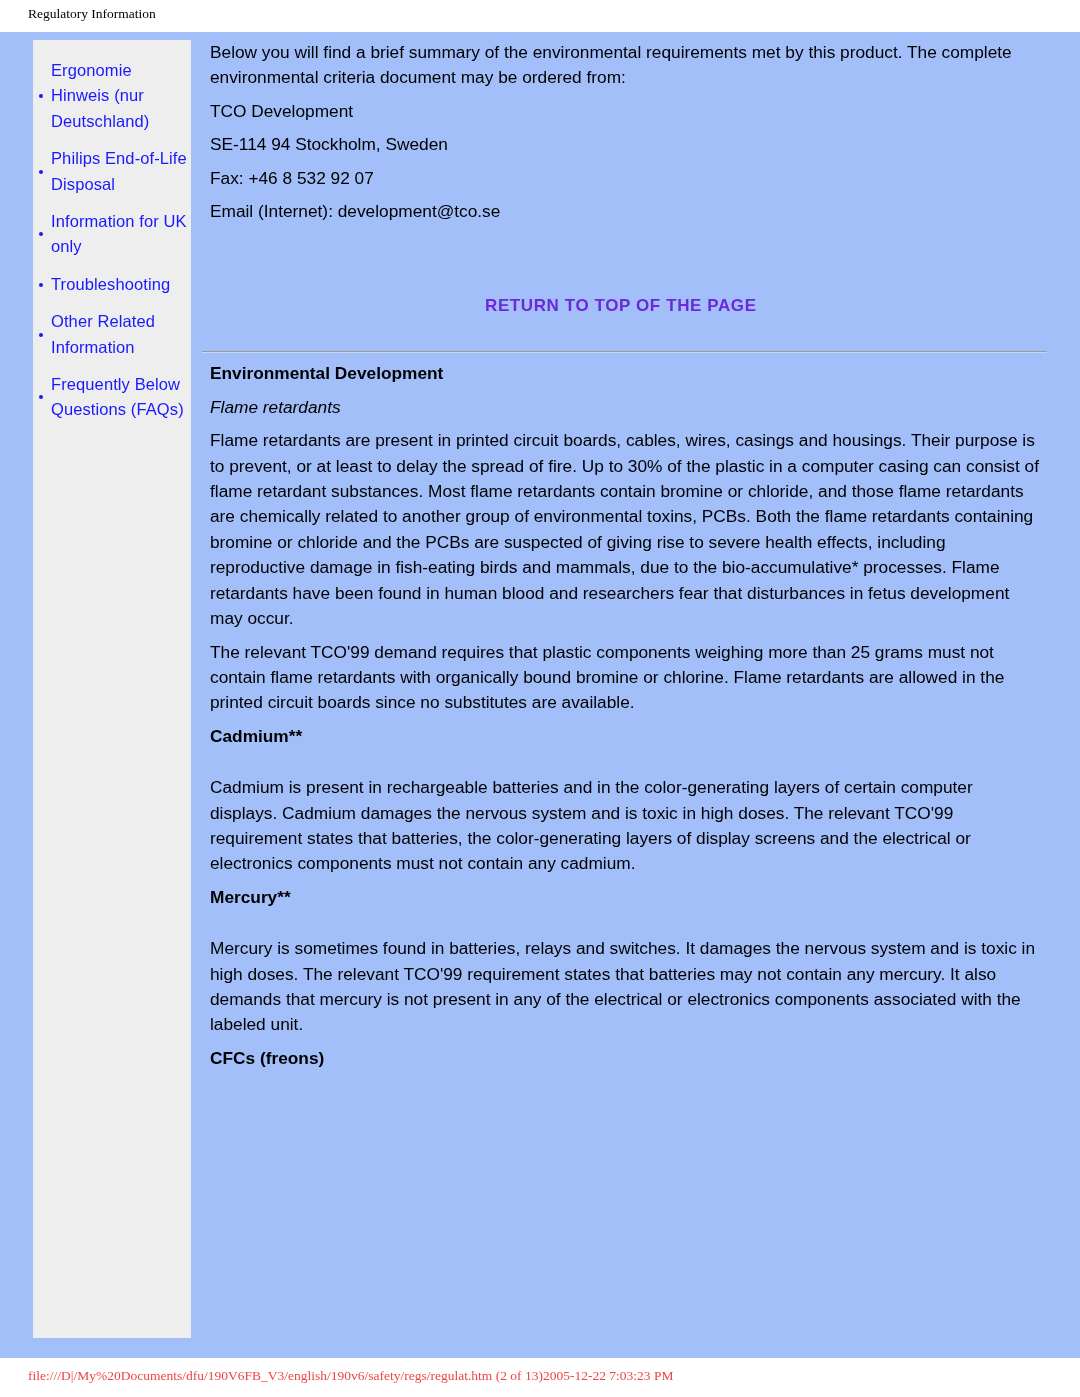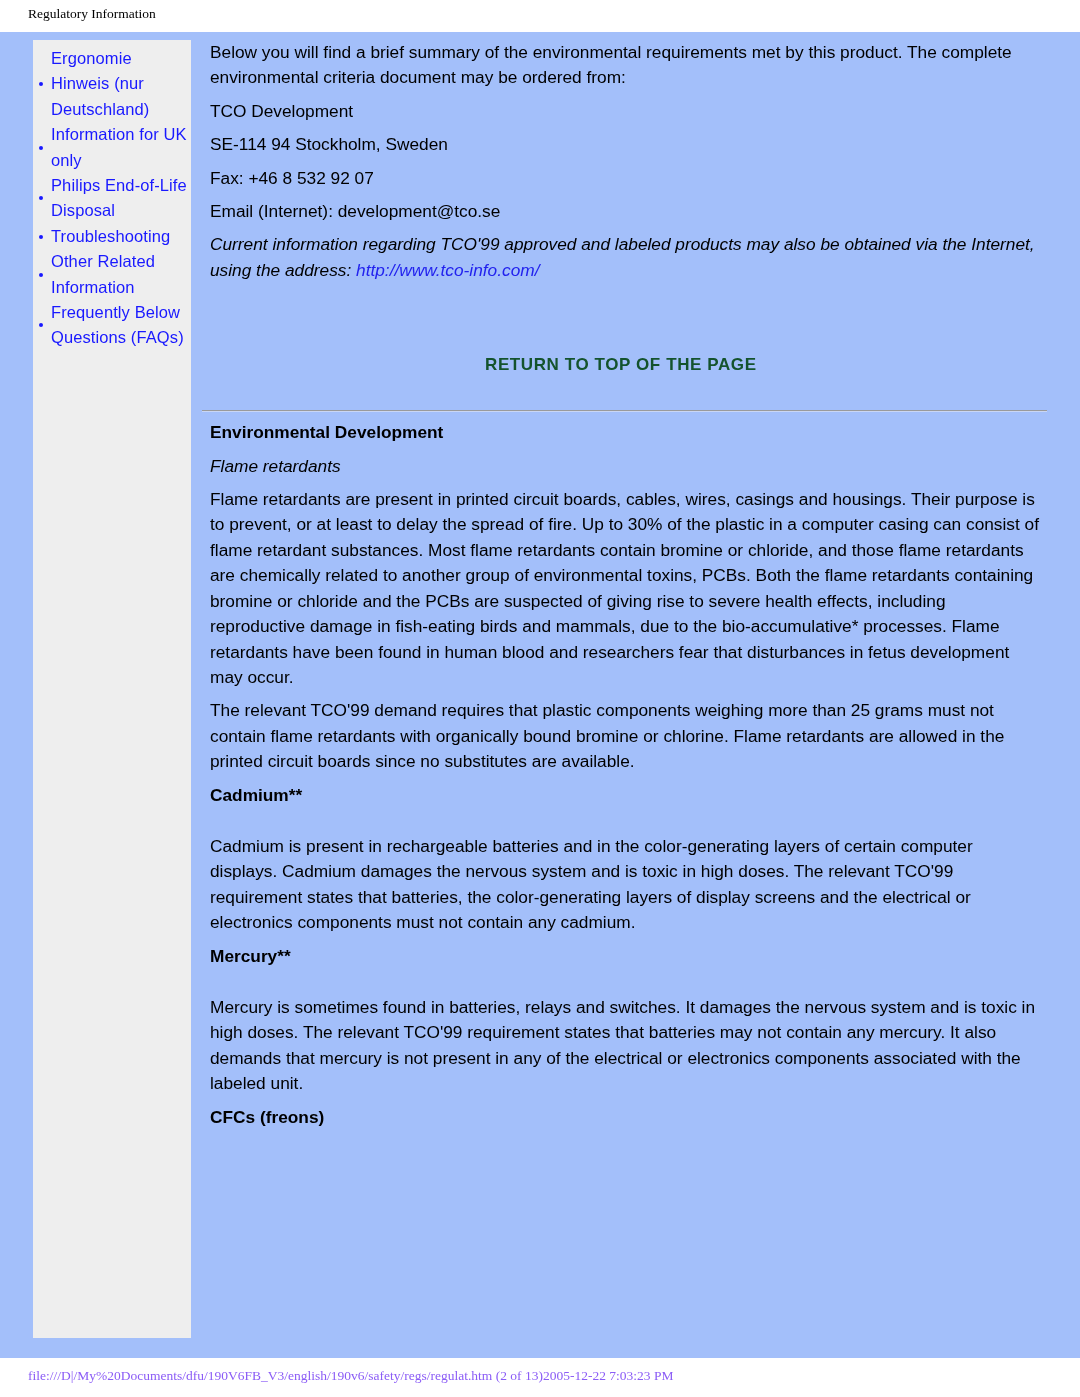--- a/index.html
+++ b/index.html
@@ -56,21 +56,21 @@
     box-sizing: border-box;
   }
   .sidebar-list {
     margin: 0;
     padding: 6px 4px 0 4px;
     list-style: none;
   }
   .sidebar-item {
     position: relative;
     padding-left: 14px;
-    margin: 0 0 0 0;
+    margin: 12px 0 0 0;
     color: #1919ff;
     font-size: 16.5px;
     line-height: 25.4px;
     letter-spacing: 0.1px;
   }
   .sidebar-item .bullet {
     position: absolute;
     left: 2px;
     top: 50%;
     transform: translateY(-50%);
@@ -112,21 +112,21 @@
   }
   .inline-link {
     color: #2222ee;
     text-decoration: none;
     font-style: italic;
   }
   .return-top {
     display: block;
     margin-top: 72px;
     margin-left: 283px;
-    color: #14532d;
+    color: #6d28d9;
     font-size: 17px;
     font-weight: bold;
     letter-spacing: 0.6px;
     text-decoration: none;
   }
   .divider {
     margin: 35px 0 0 0;
     border: none;
     border-top: 1px solid #9a9a9a;
     border-bottom: 1px solid #c9d6f5;
@@ -169,46 +169,46 @@
     width: 1080px;
     height: 39px;
     background: #ffffff;
   }
   .page-footer-text {
     position: absolute;
     left: 28px;
     top: 10px;
     font-family: "Liberation Serif", serif;
     font-size: 13.5px;
-    color: #8b5cf6;
+    color: #ef4444;
     white-space: nowrap;
   }
 </style>
 </head>
 <body>
 
 <div class="page-header">
   <div class="page-header-text">Regulatory Information</div>
 </div>
 
 <div class="blue-region">
 
   <div class="sidebar">
     <ul class="sidebar-list">
       <li class="sidebar-item">
         <span class="bullet"></span>
         <a class="sidebar-link" href="#">Ergonomie Hinweis (nur Deutschland)</a>
       </li>
       <li class="sidebar-item">
         <span class="bullet"></span>
+        <a class="sidebar-link" href="#">Philips End-of-Life Disposal</a>
+      </li>
+      <li class="sidebar-item">
+        <span class="bullet"></span>
         <a class="sidebar-link" href="#">Information for UK only</a>
-      </li>
-      <li class="sidebar-item">
-        <span class="bullet"></span>
-        <a class="sidebar-link" href="#">Philips End-of-Life Disposal</a>
       </li>
       <li class="sidebar-item">
         <span class="bullet"></span>
         <a class="sidebar-link" href="#">Troubleshooting</a>
       </li>
       <li class="sidebar-item">
         <span class="bullet"></span>
         <a class="sidebar-link" href="#">Other Related Information</a>
       </li>
       <li class="sidebar-item">
@@ -220,21 +220,20 @@
 
   <div class="content">
 
     <p class="lead">Below you will find a brief summary of the environmental requirements met by this product. The complete environmental criteria document may be ordered from:</p>
 
     <p class="addr-line">TCO Development</p>
     <p class="addr-line">SE-114 94 Stockholm, Sweden</p>
     <p class="addr-line">Fax: +46 8 532 92 07</p>
     <p class="addr-line">Email (Internet): development@tco.se</p>
 
-    <p class="italic-note"><span>Current information regarding TCO'99 approved and labeled products may also be obtained via the Internet, using the address: </span><a class="inline-link" href="#">http://www.tco-info.com/</a></p>
 
     <a class="return-top" href="#">RETURN TO TOP OF THE PAGE</a>
 
     <hr class="divider">
 
     <p class="section-title">Environmental Development</p>
 
     <p class="subsection-title">Flame retardants</p>
 
     <p class="body-para">Flame retardants are present in printed circuit boards, cables, wires, casings and housings. Their purpose is to prevent, or at least to delay the spread of fire. Up to 30% of the plastic in a computer casing can consist of flame retardant substances. Most flame retardants contain bromine or chloride, and those flame retardants are chemically related to another group of environmental toxins, PCBs. Both the flame retardants containing bromine or chloride and the PCBs are suspected of giving rise to severe health effects, including reproductive damage in fish-eating birds and mammals, due to the bio-accumulative* processes. Flame retardants have been found in human blood and researchers fear that disturbances in fetus development may occur.</p>

